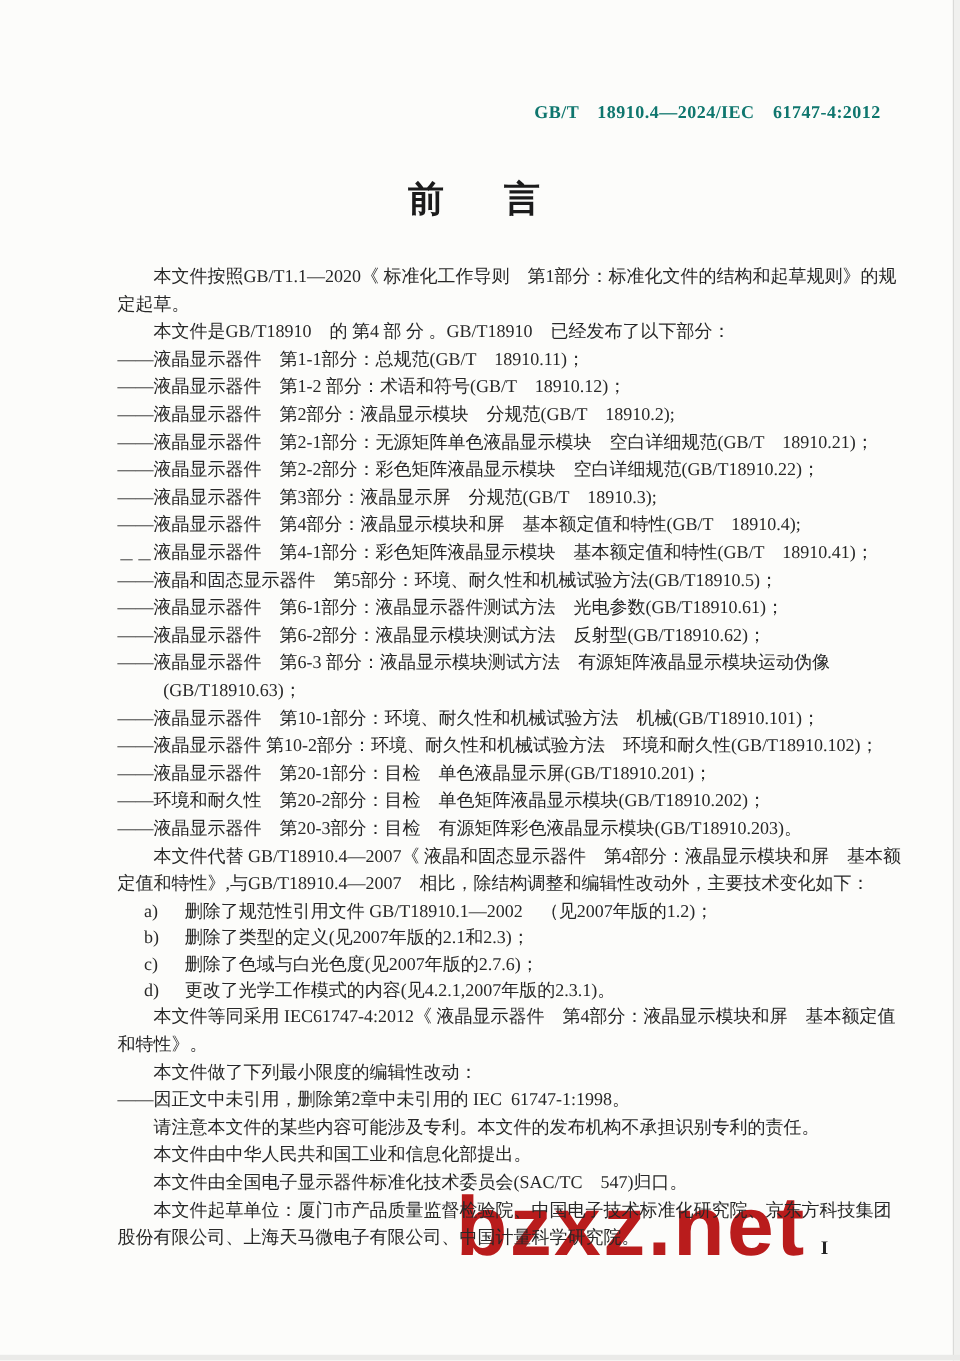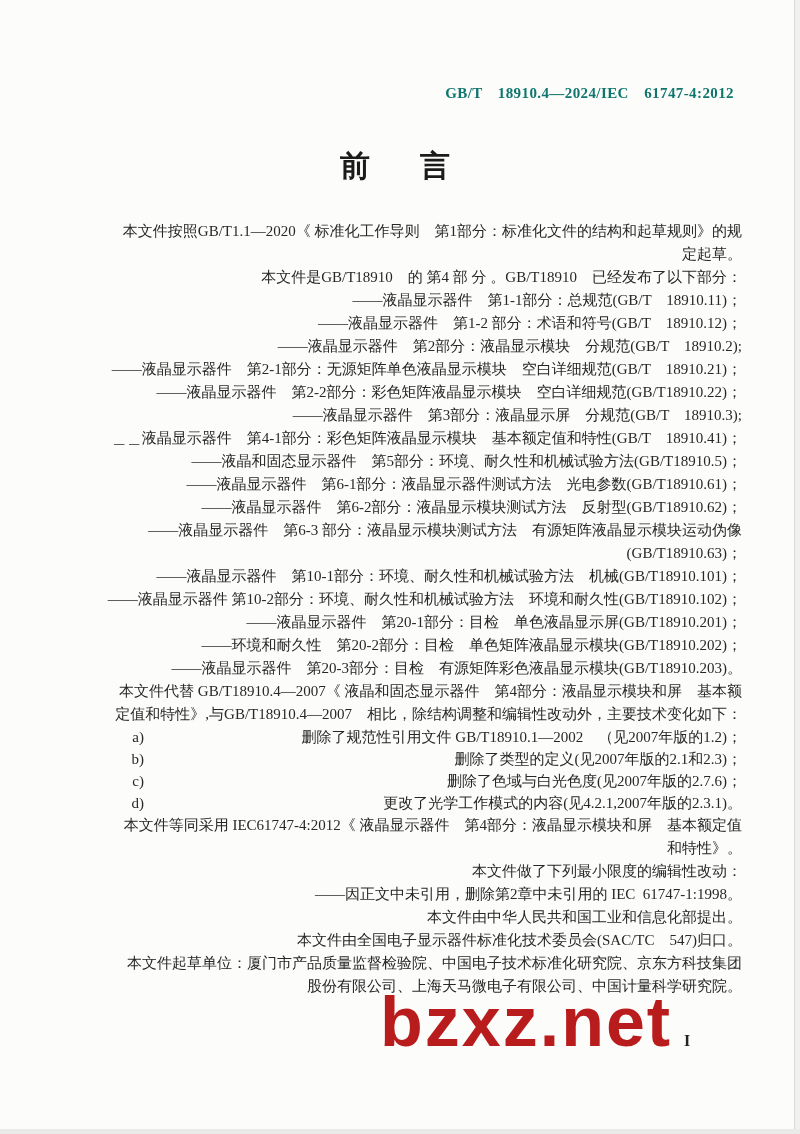--- a/index.html
+++ b/index.html
@@ -22,22 +22,22 @@
     position:absolute;top:84px;right:66px;z-index:2;
     font-size:15px;font-weight:bold;letter-spacing:.4px;
     white-space:pre;color:#0f766e;
   }
   .doc-title{
     position:absolute;top:146px;left:0;width:100%;z-index:2;
     text-align:center;font-size:30px;font-weight:bold;
     letter-spacing:10px;color:#1b1b1b;white-space:pre;
   }
   .content{
-    position:absolute;top:220px;left:88px;width:654px;z-index:1;
-    font-size:15px;line-height:23px;text-align:right;
+    position:absolute;top:220px;left:98px;width:654px;z-index:1;
+    font-size:15px;line-height:23px;
   }
   .para{margin:0;text-indent:2em;white-space:pre-wrap;}
   .para-flush{margin:0;text-indent:0;white-space:pre-wrap;}
   .part-item{margin:0;padding-left:38px;text-indent:-38px;white-space:pre-wrap;}
   .change-item{display:flex;margin:0;padding-left:22px;line-height:22px;}
   .change-label{min-width:34px;flex:0 0 auto;}
   .change-text{flex:1;}
   .page-number{
     position:absolute;top:1032px;left:684px;z-index:2;
     font-size:16px;font-weight:bold;color:#222;
@@ -58,20 +58,21 @@
     <p class="para">本文件按照GB/T1.1—2020《 标准化工作导则　第1部分：标准化文件的结构和起草规则》的规定起草。</p>
     <p class="para">本文件是GB/T18910　的 第4 部 分 。GB/T18910　已经发布了以下部分：</p>
 
     <div>
       <p class="part-item">——液晶显示器件　第1-1部分：总规范(GB/T　18910.11)；</p>
       <p class="part-item">——液晶显示器件　第1-2 部分：术语和符号(GB/T　18910.12)；</p>
       <p class="part-item">——液晶显示器件　第2部分：液晶显示模块　分规范(GB/T　18910.2);</p>
       <p class="part-item">——液晶显示器件　第2-1部分：无源矩阵单色液晶显示模块　空白详细规范(GB/T　18910.21)；</p>
       <p class="part-item">——液晶显示器件　第2-2部分：彩色矩阵液晶显示模块　空白详细规范(GB/T18910.22)；</p>
       <p class="part-item">——液晶显示器件　第3部分：液晶显示屏　分规范(GB/T　18910.3);</p>
+      <p class="part-item">——液晶显示器件　第4部分：液晶显示模块和屏　基本额定值和特性(GB/T　18910.4);</p>
       <p class="part-item">＿＿液晶显示器件　第4-1部分：彩色矩阵液晶显示模块　基本额定值和特性(GB/T　18910.41)；</p>
       <p class="part-item">——液晶和固态显示器件　第5部分：环境、耐久性和机械试验方法(GB/T18910.5)；</p>
       <p class="part-item">——液晶显示器件　第6-1部分：液晶显示器件测试方法　光电参数(GB/T18910.61)；</p>
       <p class="part-item">——液晶显示器件　第6-2部分：液晶显示模块测试方法　反射型(GB/T18910.62)；</p>
       <p class="part-item">——液晶显示器件　第6-3 部分：液晶显示模块测试方法　有源矩阵液晶显示模块运动伪像 (GB/T18910.63)；</p>
       <p class="part-item">——液晶显示器件　第10-1部分：环境、耐久性和机械试验方法　机械(GB/T18910.101)；</p>
       <p class="part-item">——液晶显示器件 第10-2部分：环境、耐久性和机械试验方法　环境和耐久性(GB/T18910.102)；</p>
       <p class="part-item">——液晶显示器件　第20-1部分：目检　单色液晶显示屏(GB/T18910.201)；</p>
       <p class="part-item">——环境和耐久性　第20-2部分：目检　单色矩阵液晶显示模块(GB/T18910.202)；</p>
       <p class="part-item">——液晶显示器件　第20-3部分：目检　有源矩阵彩色液晶显示模块(GB/T18910.203)。</p>
@@ -94,20 +95,21 @@
       </p>
       <p class="change-item">
         <span class="change-label">d)</span>
         <span class="change-text">更改了光学工作模式的内容(见4.2.1,2007年版的2.3.1)。</span>
       </p>
     </div>
 
     <p class="para">本文件等同采用 IEC61747-4:2012《 液晶显示器件　第4部分：液晶显示模块和屏　基本额定值和特性》。</p>
     <p class="para">本文件做了下列最小限度的编辑性改动：</p>
     <p class="para-flush">——因正文中未引用，删除第2章中未引用的 IEC  61747-1:1998。</p>
+    <p class="para">请注意本文件的某些内容可能涉及专利。本文件的发布机构不承担识别专利的责任。</p>
     <p class="para">本文件由中华人民共和国工业和信息化部提出。</p>
     <p class="para">本文件由全国电子显示器件标准化技术委员会(SAC/TC　547)归口。</p>
     <p class="para">本文件起草单位：厦门市产品质量监督检验院、中国电子技术标准化研究院、京东方科技集团股份有限公司、上海天马微电子有限公司、中国计量科学研究院。</p>
   </div>
 
   <div class="page-number">I</div>
 
   <div class="edge-right-line"></div>
   <div class="edge-right-strip"></div>
   <div class="edge-bottom-strip"></div>

